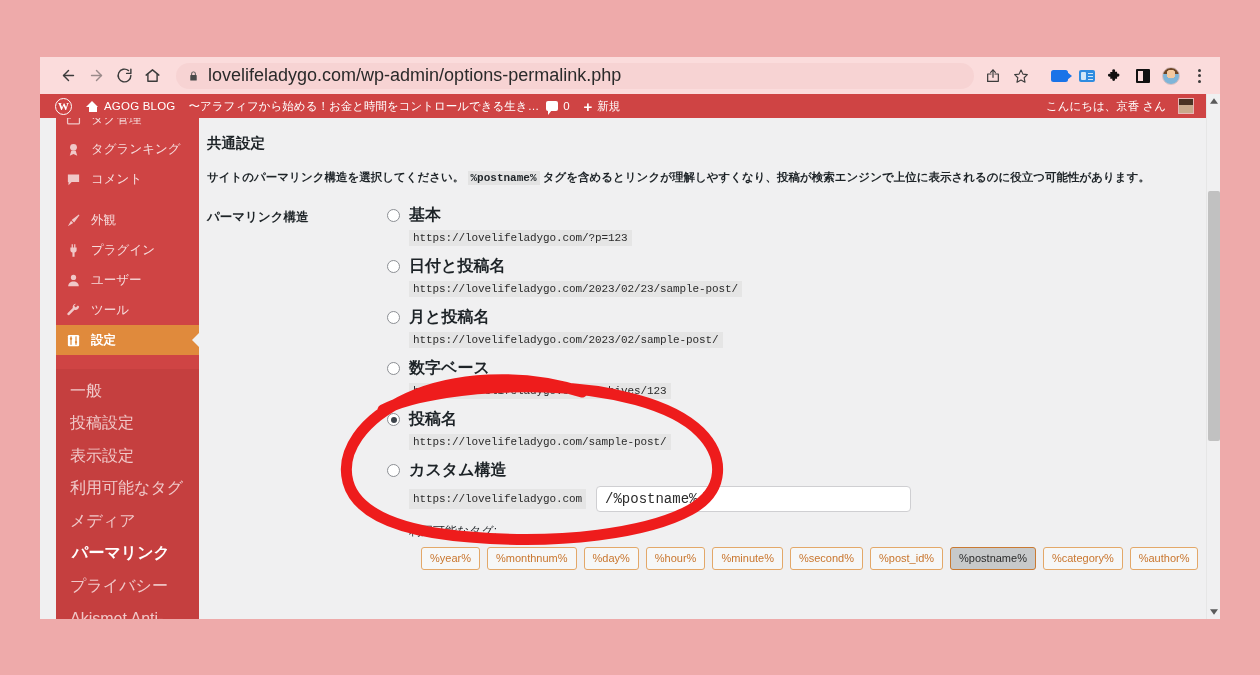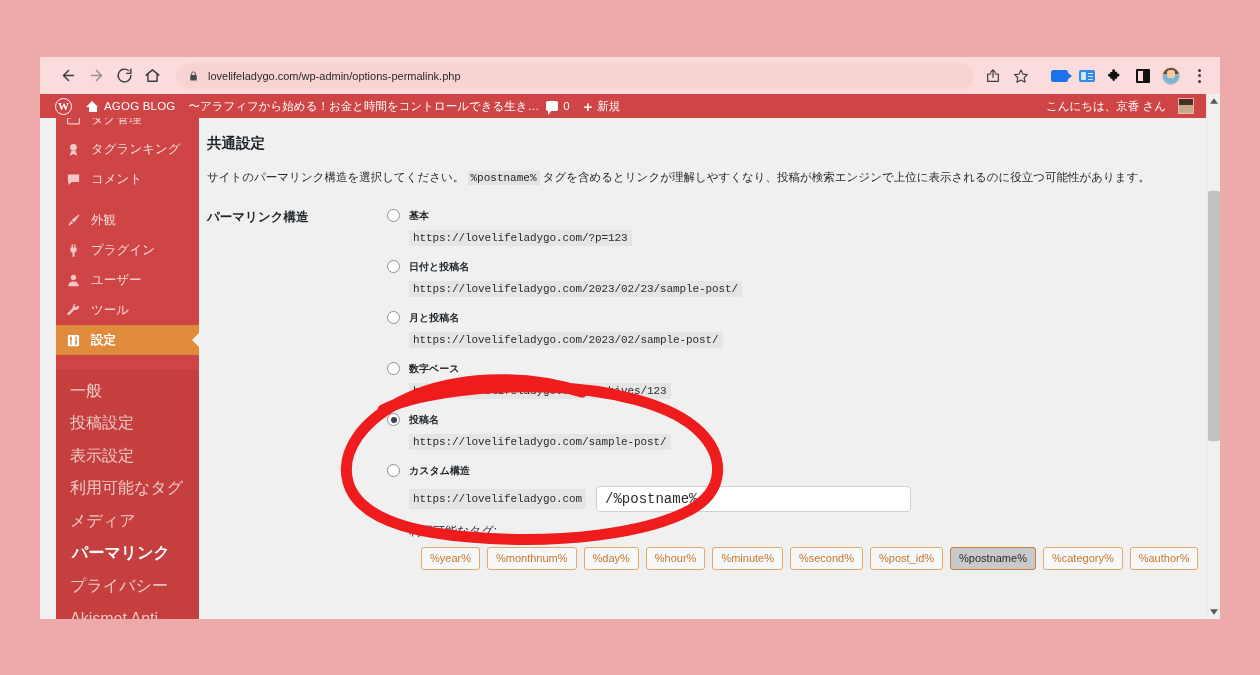--- a/index.html
+++ b/index.html
@@ -64,21 +64,21 @@
     padding: 0 12px;
     max-width: 905px;
   }
   .omnibox .lock {
     margin-right: 9px;
     display: flex;
     align-items: center;
   }
   .omnibox .url {
     font-family: "Liberation Sans", sans-serif;
-    font-size: 11px;
+    font-size: 18px;
     color: #2a2a2a;
     white-space: nowrap;
     overflow: hidden;
     text-overflow: ellipsis;
   }
 
   .tb-icons {
     display: flex;
     align-items: center;
     gap: 2px;
@@ -351,20 +351,21 @@
     font-size: 14.5px;
     font-weight: bold;
     color: #1d2327;
     margin: 8px 0 16px 0;
   }
   .intro {
     font-size: 11.5px;
     color: #1d2327;
     line-height: 1.5;
     margin-bottom: 18px;
+    font-weight: bold;
   }
   code.inline-tag {
     font-family: "Liberation Mono", "DejaVu Sans Mono", monospace;
     background: #e3e3e3;
     padding: 1px 3px;
     font-size: 11px;
   }
 
   .form-row {
     display: flex;
@@ -396,21 +397,21 @@
   .radio.checked::after {
     content:"";
     position:absolute;
     left: 50%; top: 50%;
     transform: translate(-50%, -50%);
     width: 6px; height: 6px;
     border-radius: 50%;
     background: #3c434a;
   }
   .radio-label {
-    font-size: 10px;
+    font-size: 16px;
     font-weight: bold;
     color: #1d2327;
   }
   .url-sample {
     font-family: "Liberation Mono", "DejaVu Sans Mono", monospace;
     font-size: 11px;
     color: #2b2b2b;
     background: #e5e5e5;
     display: inline-block;
     padding: 2px 4px;

